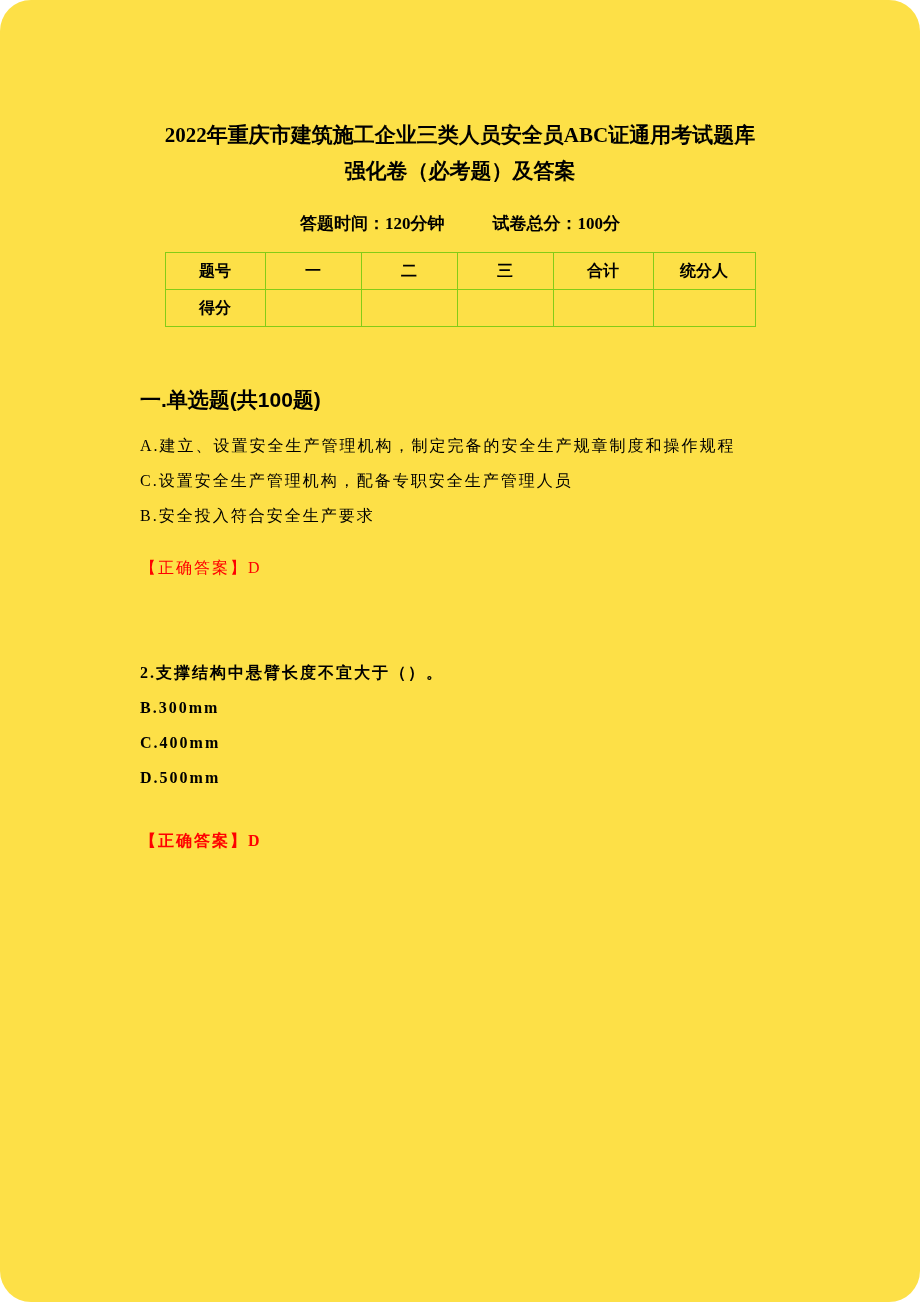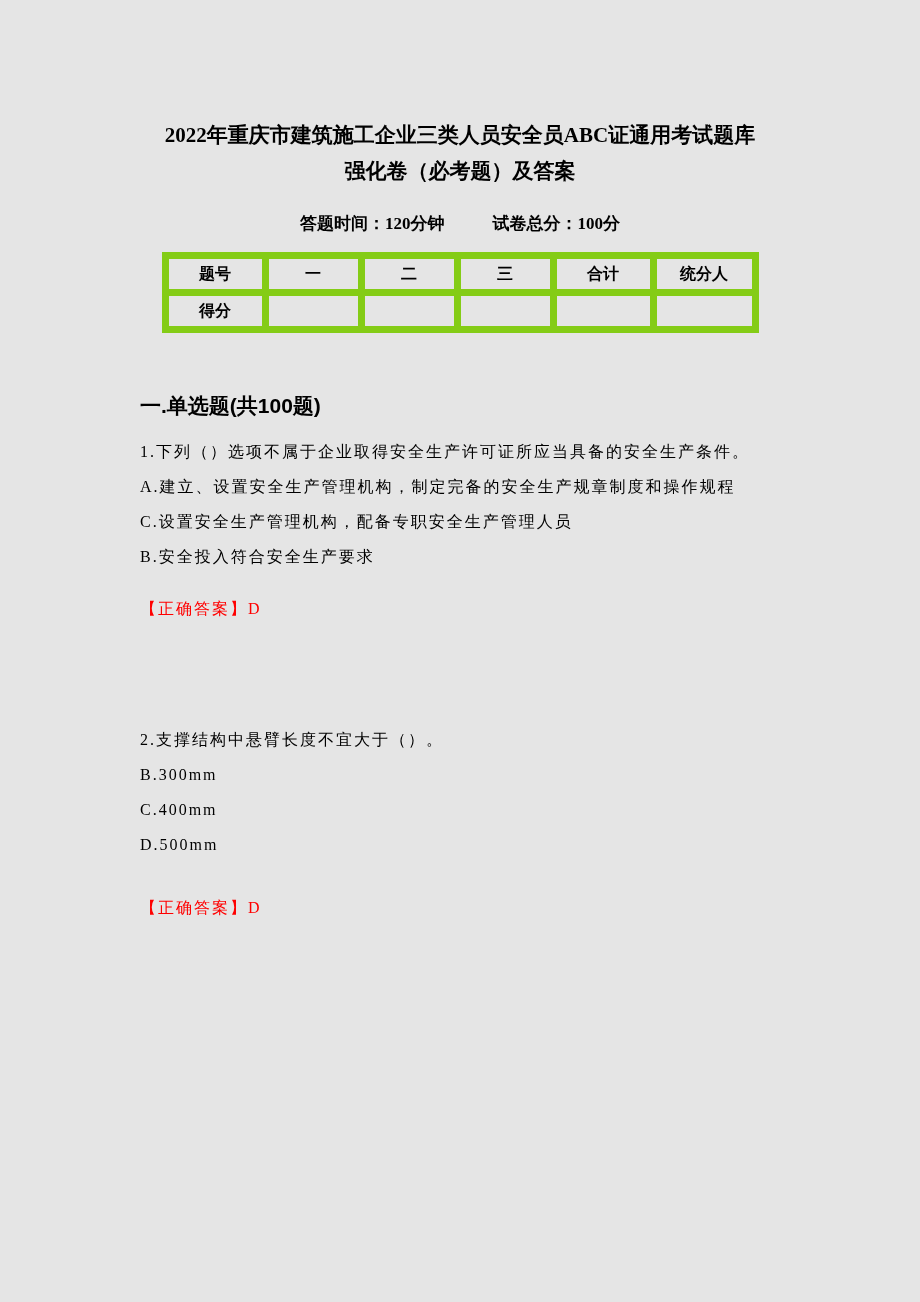--- a/index.html
+++ b/index.html
@@ -1,24 +1,25 @@
 <!DOCTYPE html>
 <html style="--answer-red: #ff0000; --text-black: #000000; --border-black: #000000;"><head>
 <meta charset="utf-8">
 <style>
   * { margin: 0; padding: 0; box-sizing: border-box; }
   html, body { background: #ffffff; }
   .page {
     position: relative;
     width: 920px;
     height: 1302px;
-    background: #e5e5e5;
+    background: #fde047;
     color: #000000;
     font-family: "Liberation Serif", "DejaVu Serif", serif;
     overflow: hidden;
+    border-radius: 31px;
   }
   .doc-title {
     padding-top: 122px;
     text-align: center;
     font-weight: bold;
     font-size: 21px;
     line-height: 26px;
   }
   .title-line { display: block; }
   .title-line-2 { margin-top: 10px; }
@@ -30,21 +31,21 @@
     line-height: 22px;
   }
   .info-sep { display: inline-block; width: 48px; }
   table.score-table {
     margin: 17px auto 0 auto;
     width: 590px;
     border-collapse: collapse;
     table-layout: fixed;
   }
   table.score-table td {
-    border: 7px solid #84cc16;
+    border: 1px solid #84cc16;
     height: 37px;
     text-align: center;
     vertical-align: middle;
     font-weight: bold;
     font-size: 16px;
     font-family: "Liberation Serif", "DejaVu Serif", serif;
     margin-left: 28px;
   }
   .section-heading {
     margin: 60px 0 0 140px;
@@ -53,21 +54,21 @@
     font-weight: bold;
     font-family: "Liberation Sans", "DejaVu Sans", sans-serif;
   }
   .question {
     margin-left: 140px;
     margin-right: 120px;
     font-size: 16px;
     letter-spacing: 2px;
   }
   .question-1 { margin-top: 23px; }
-  .question-2 { margin-top: 112px; }
+  .question-2 { margin-top: 86px; font-weight: bold; }
   .q-line {
     line-height: 19px;
     margin-bottom: 16px;
   }
   .q-answer {
     margin-top: 33px;
     line-height: 19px;
     color: var(--answer-red, #ff0000);
   }
   .q-answer-2 { margin-top: 44px; }
@@ -103,21 +104,20 @@
         <td></td>
         <td></td>
         <td></td>
       </tr>
     </tbody>
   </table>
 
   <h2 class="section-heading">一.单选题(共100题)</h2>
 
   <div class="question question-1">
-    <p class="q-line">1.下列（）选项不属于企业取得安全生产许可证所应当具备的安全生产条件。</p>
     <p class="q-line">A.建立、设置安全生产管理机构，制定完备的安全生产规章制度和操作规程</p>
     <p class="q-line">C.设置安全生产管理机构，配备专职安全生产管理人员</p>
     <p class="q-line">B.安全投入符合安全生产要求</p>
     <p class="q-line q-answer"><span>【正确答案】</span><span>D</span></p>
   </div>
 
   <div class="question question-2">
     <p class="q-line">2.支撑结构中悬臂长度不宜大于（）。</p>
     <p class="q-line">B.300mm</p>
     <p class="q-line">C.400mm</p>

